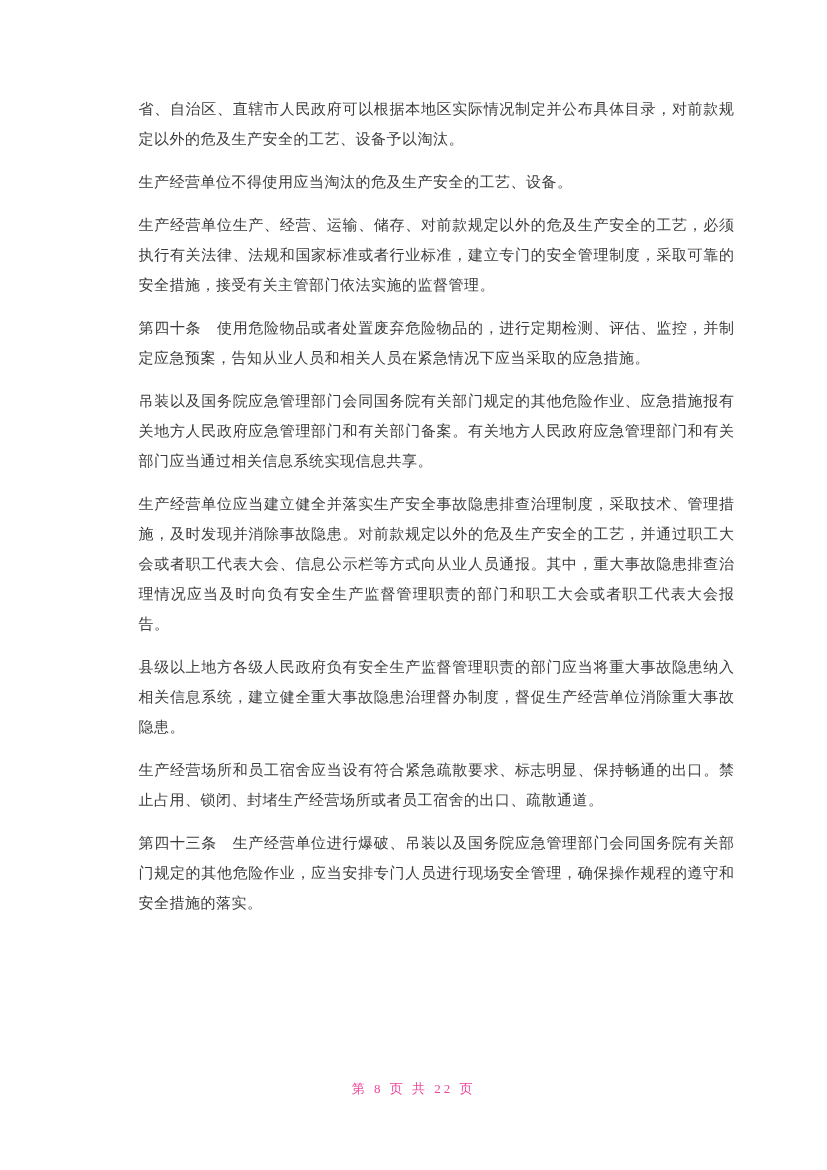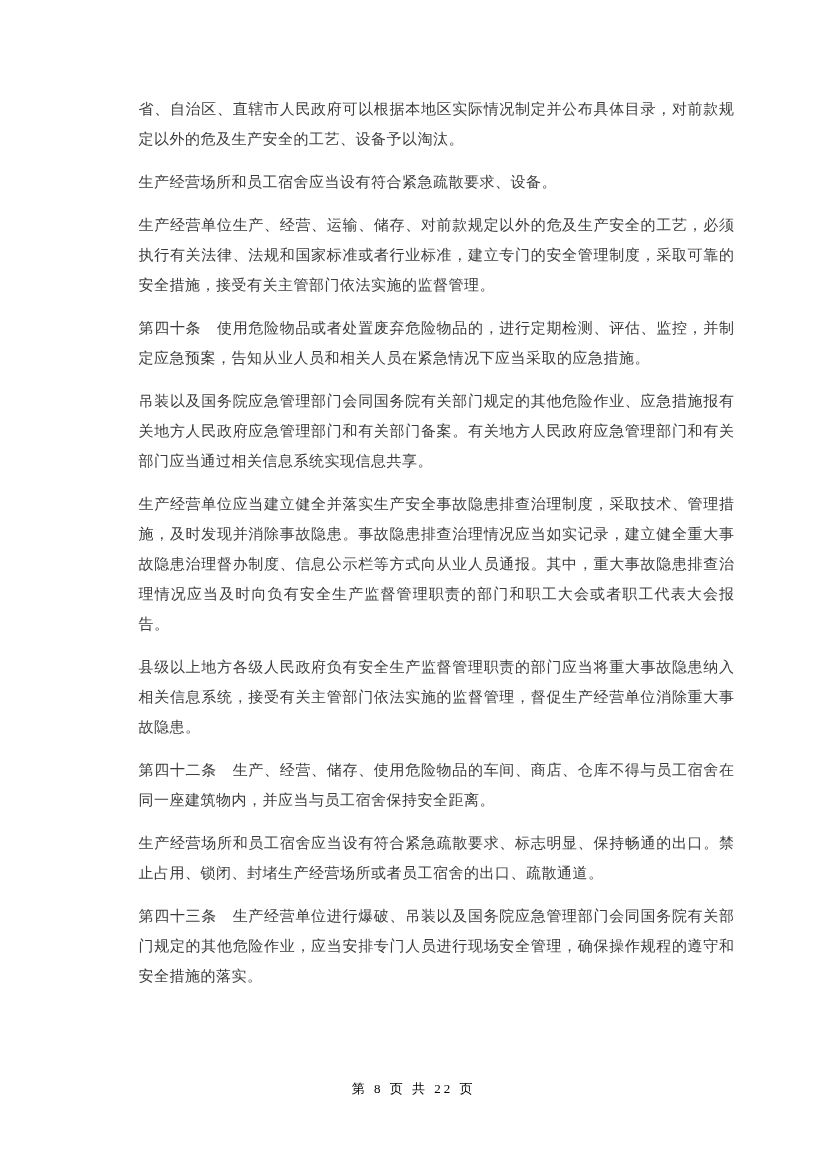--- a/index.html
+++ b/index.html
@@ -31,36 +31,35 @@
     margin: 0 0 13px 0;
     word-break: break-all;
   }
   .footer {
     position: absolute;
     left: 0;
     right: 0;
     top: 1080px;
     text-align: center;
     font-size: 13px;
-    color: #000000;
+    color: #ec4899;
     letter-spacing: 3px;
   }
 </style>
 </head>
 <body>
 
 <div class="page">
   <div class="content">
     <p>省、自治区、直辖市人民政府可以根据本地区实际情况制定并公布具体目录，对前款规定以外的危及生产安全的工艺、设备予以淘汰。</p>
-    <p>生产经营场所和员工宿舍应当设有符合紧急疏散要求、设备。</p>
+    <p>生产经营单位不得使用应当淘汰的危及生产安全的工艺、设备。</p>
     <p>生产经营单位生产、经营、运输、储存、对前款规定以外的危及生产安全的工艺，必须执行有关法律、法规和国家标准或者行业标准，建立专门的安全管理制度，采取可靠的安全措施，接受有关主管部门依法实施的监督管理。</p>
     <p>第四十条　使用危险物品或者处置废弃危险物品的，进行定期检测、评估、监控，并制定应急预案，告知从业人员和相关人员在紧急情况下应当采取的应急措施。</p>
     <p>吊装以及国务院应急管理部门会同国务院有关部门规定的其他危险作业、应急措施报有关地方人民政府应急管理部门和有关部门备案。有关地方人民政府应急管理部门和有关部门应当通过相关信息系统实现信息共享。</p>
-    <p>生产经营单位应当建立健全并落实生产安全事故隐患排查治理制度，采取技术、管理措施，及时发现并消除事故隐患。事故隐患排查治理情况应当如实记录，建立健全重大事故隐患治理督办制度、信息公示栏等方式向从业人员通报。其中，重大事故隐患排查治理情况应当及时向负有安全生产监督管理职责的部门和职工大会或者职工代表大会报告。</p>
-    <p>县级以上地方各级人民政府负有安全生产监督管理职责的部门应当将重大事故隐患纳入相关信息系统，接受有关主管部门依法实施的监督管理，督促生产经营单位消除重大事故隐患。</p>
-    <p>第四十二条　生产、经营、储存、使用危险物品的车间、商店、仓库不得与员工宿舍在同一座建筑物内，并应当与员工宿舍保持安全距离。</p>
+    <p>生产经营单位应当建立健全并落实生产安全事故隐患排查治理制度，采取技术、管理措施，及时发现并消除事故隐患。对前款规定以外的危及生产安全的工艺，并通过职工大会或者职工代表大会、信息公示栏等方式向从业人员通报。其中，重大事故隐患排查治理情况应当及时向负有安全生产监督管理职责的部门和职工大会或者职工代表大会报告。</p>
+    <p>县级以上地方各级人民政府负有安全生产监督管理职责的部门应当将重大事故隐患纳入相关信息系统，建立健全重大事故隐患治理督办制度，督促生产经营单位消除重大事故隐患。</p>
     <p>生产经营场所和员工宿舍应当设有符合紧急疏散要求、标志明显、保持畅通的出口。禁止占用、锁闭、封堵生产经营场所或者员工宿舍的出口、疏散通道。</p>
     <p>第四十三条　生产经营单位进行爆破、吊装以及国务院应急管理部门会同国务院有关部门规定的其他危险作业，应当安排专门人员进行现场安全管理，确保操作规程的遵守和安全措施的落实。</p>
   </div>
   <div class="footer">
     <span>第 8 页 共 22 页</span>
   </div>
 </div>
 
 </body></html>

